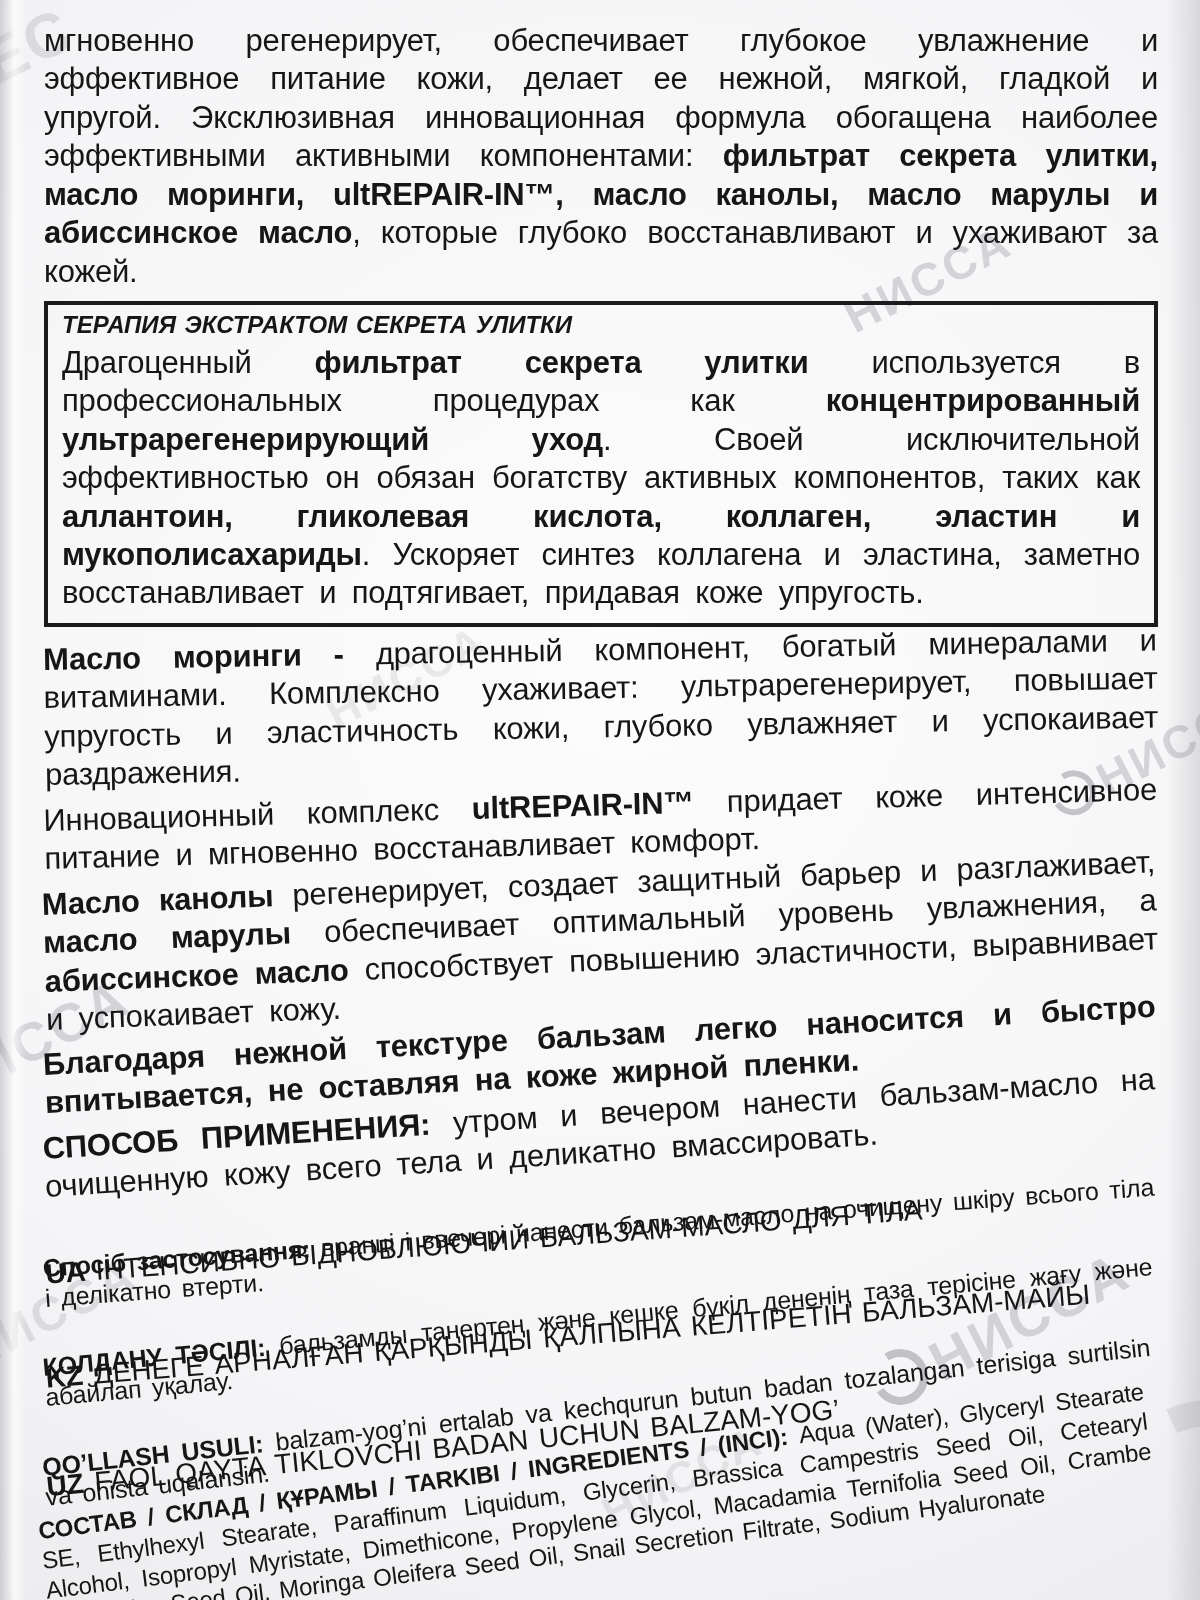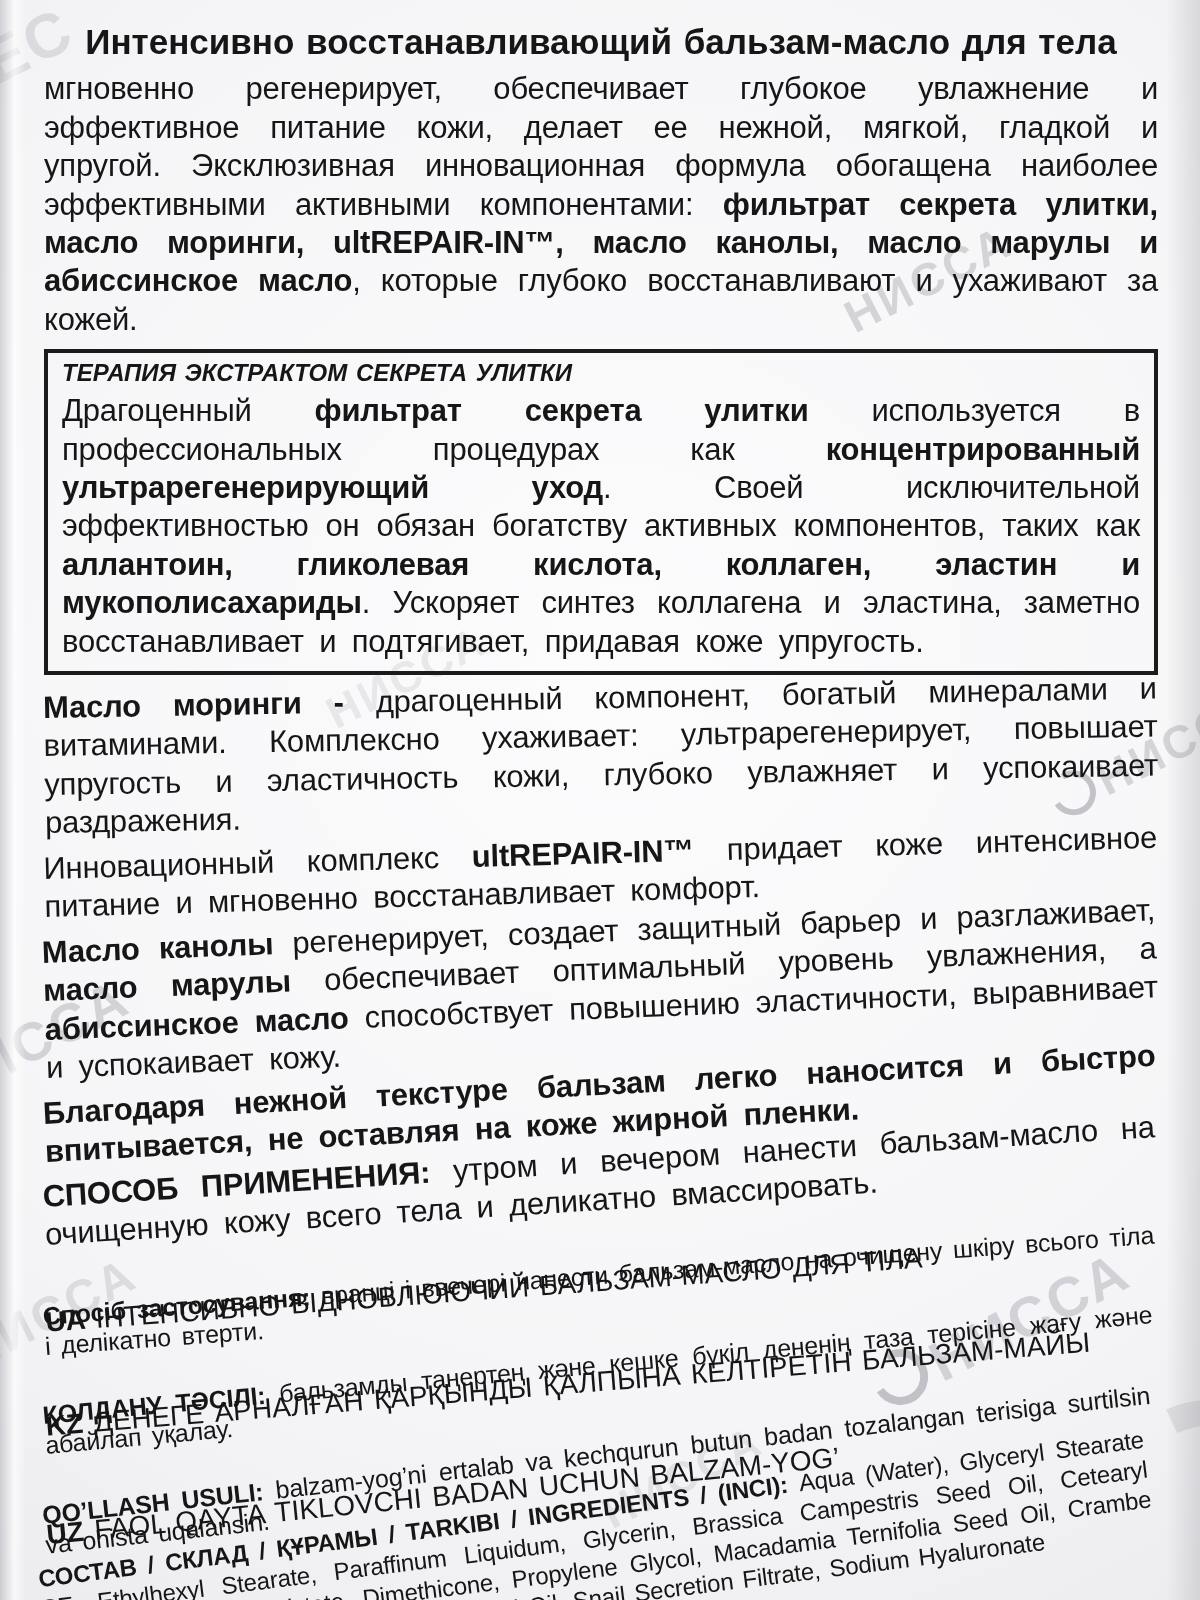--- a/index.html
+++ b/index.html
@@ -63,21 +63,20 @@
     <span class="wm" style="left:1042px;top:726px;font-size:46px;"><span class="logo"></span><span>НИССА</span></span>
     <span class="wm" style="left:-72px;top:1010px;font-size:54px;">НИССА</span>
     <span class="wm" style="left:-44px;top:1286px;font-size:48px;color:rgba(150,150,158,.26);">НИССА</span>
     <span class="wm" style="left:862px;top:1298px;font-size:56px;"><span class="logo"></span><span>НИССА</span></span>
     <span class="wm" style="left:596px;top:1452px;font-size:44px;color:rgba(150,150,158,.2);">НИССА</span>
     <div class="wm-bigswirl" style="left:1108px;top:1400px;"></div>
   </div>
 
   <div class="text-layer">
 
-    <p class="headline"><span class="b">Интенсивно восстанавливающий бальзам-масло для тела</span></p>
 
     <p class="p"><span>мгновенно регенерирует, обеспечивает глубокое увлажнение и эффективное питание кожи, делает ее нежной, мягкой, гладкой и упругой. Эксклюзивная инновационная формула обогащена наиболее эффективными активными компонентами: </span><span class="b">фильтрат секрета улитки, масло моринги, ultREPAIR-IN™, масло канолы, масло марулы и абиссинское масло</span><span>, которые глубоко восстанавливают и ухаживают за кожей.</span></p>
 
     <div class="box">
       <p class="box-title"><span class="b">ТЕРАПИЯ ЭКСТРАКТОМ СЕКРЕТА УЛИТКИ</span></p>
       <p class="p" style="margin:0;"><span>Драгоценный </span><span class="b">фильтрат секрета улитки</span><span> используется в профессиональных процедурах как </span><span class="b">концентрированный ультрарегенерирующий уход</span><span>. Своей исключительной эффективностью он обязан богатству активных компонентов, таких как </span><span class="b">аллантоин, гликолевая кислота, коллаген, эластин и мукополисахариды</span><span>. Ускоряет синтез коллагена и эластина, заметно восстанавливает и подтягивает, придавая коже упругость.</span></p>
     </div>
 
     <p class="p t1"><span class="b">Масло моринги -</span><span> драгоценный компонент, богатый минералами и витаминами. Комплексно ухаживает: ультрарегенерирует, повышает упругость и эластичность кожи, глубоко увлажняет и успокаивает раздражения.</span></p>
 

